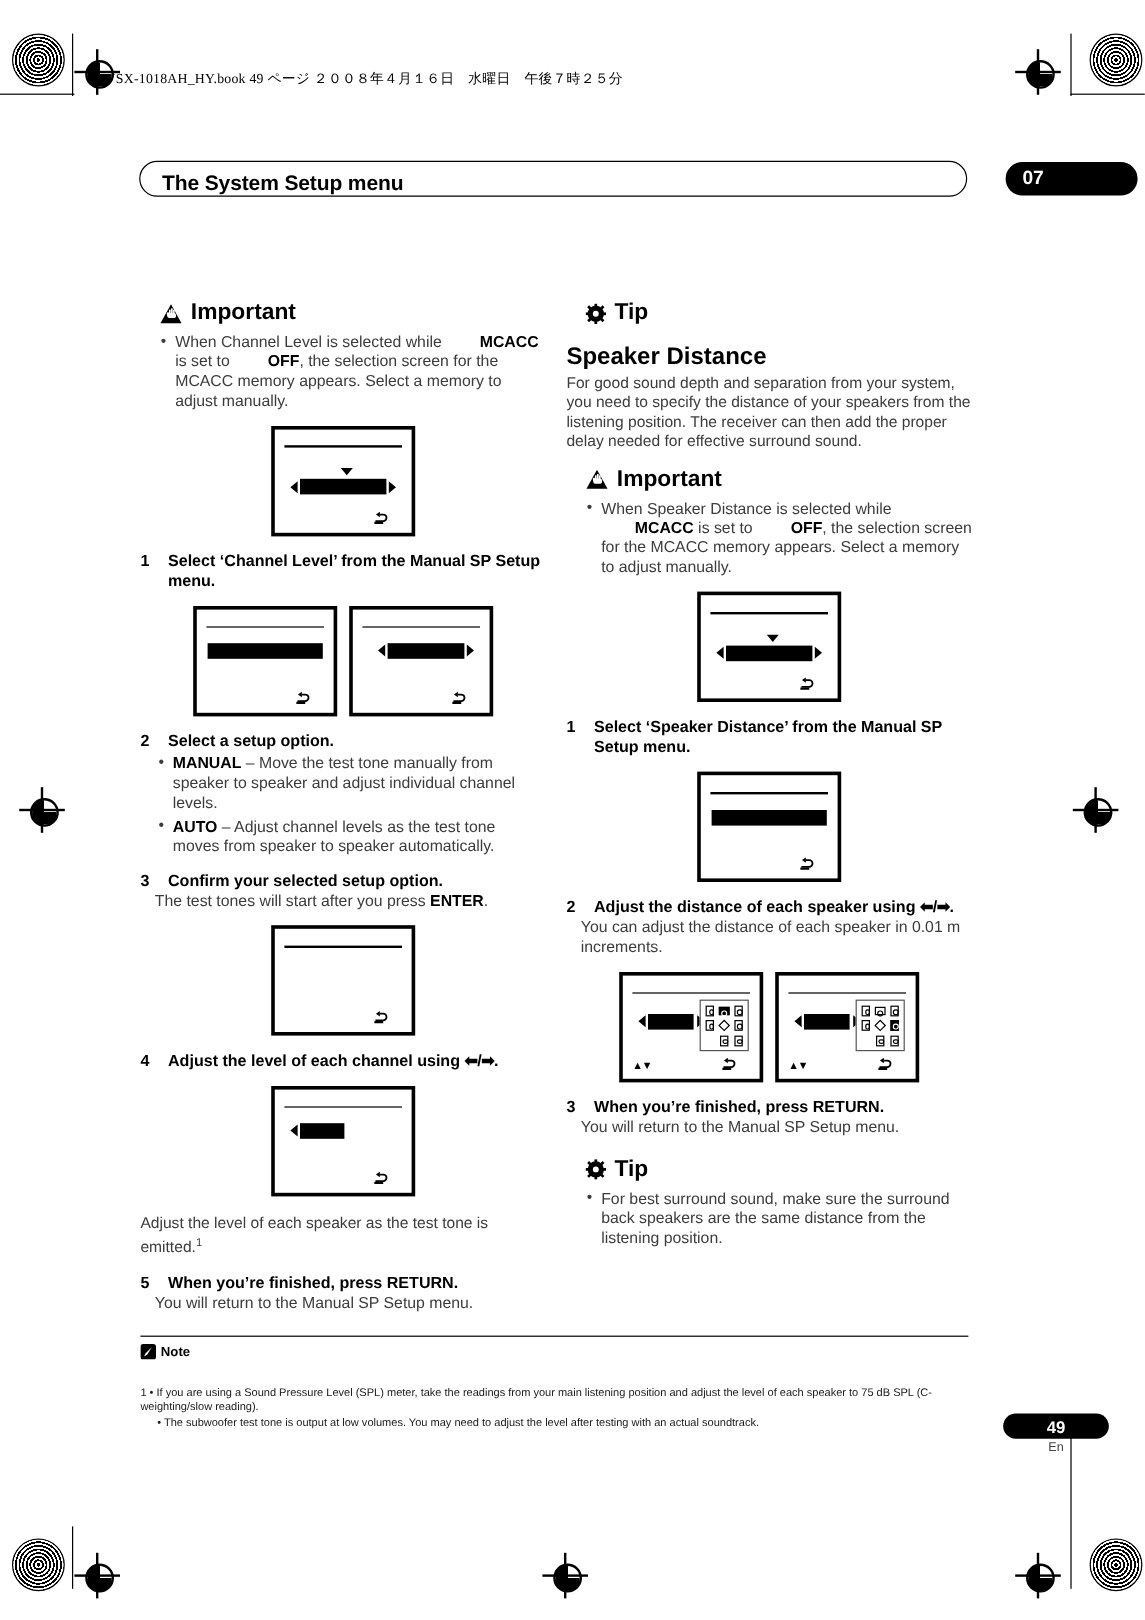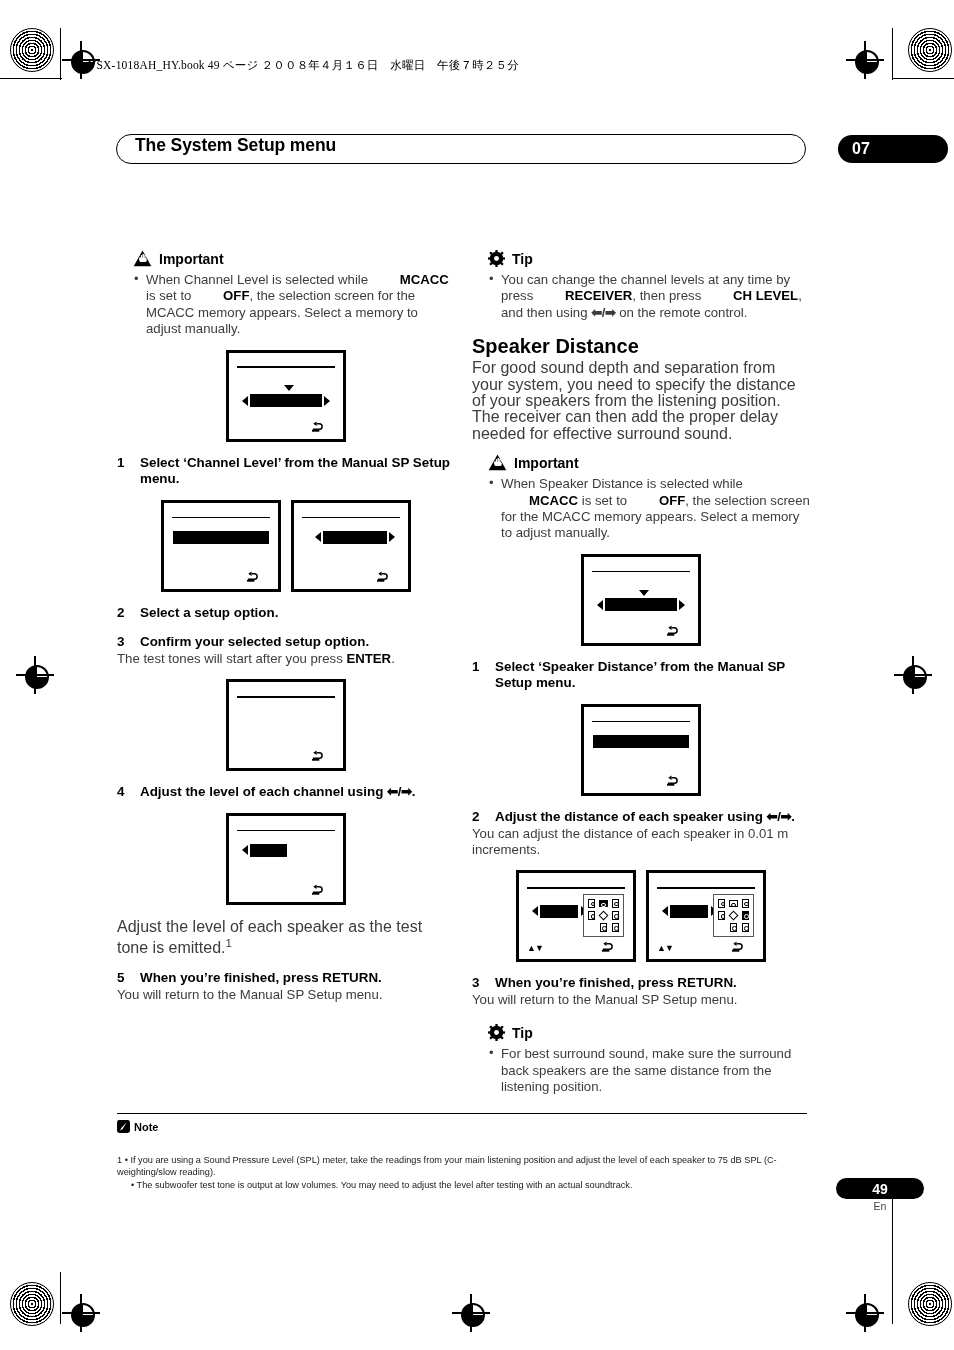--- a/index.html
+++ b/index.html
@@ -54,21 +54,21 @@
   }
 
   
   .title-band {
     position: absolute;
     left: 116px; top: 134px;
     width: 690px; height: 30px;
     border: 1.6px solid #000;
     border-radius: 15px;
     box-sizing: border-box;
-    display: flex; align-items: flex-start;
+    display: flex; align-items: flex-end;
   }
   .title-band .title-text {
     font-size: 17.5px;
     font-weight: bold;
     padding-left: 18px;
     letter-spacing: -0.1px;
   }
   .chapter-tag {
     position: absolute;
     left: 838px; top: 135px;
@@ -93,21 +93,21 @@
   .col-right { left: 472px; }
 
   
   .callout-head {
     display: flex; align-items: center;
     gap: 7px;
     margin-bottom: 5px;
     padding-left: 16px;
   }
   .callout-head .label {
-    font-size: 14px; font-weight: bold;
+    font-size: 19px; font-weight: bold;
   }
   .ico-important {
     width: 19px; height: 17px; flex: 0 0 auto; display: block;
   }
   .ico-tip {
     width: 17px; height: 17px; flex: 0 0 auto; display: block;
   }
   .ico-note {
     width: 13px; height: 13px; flex: 0 0 auto; display: block;
   }
@@ -142,24 +142,25 @@
     color: #000;
     text-indent: -23px;
     padding-left: 23px;
   }
   .step-head .num { display: inline-block; width: 23px; text-indent: 0; }
   .step-body {
     font-size: 13.2px;
     line-height: 16.4px;
     color: #3c3c3c;
     margin-top: 0px;
+    margin-left: 12px;
   }
   .step-body b { color: #000; }
   .para {
-    font-size: 16px;
+    font-size: 13px;
     line-height: 16.4px;
     color: #3c3c3c;
   }
   .sub-bullets {
     margin: 2px 0 0 14px; padding: 0; list-style: none;
   }
   .sub-bullets > li {
     position: relative; padding-left: 13px;
     font-size: 13.2px; line-height: 16.4px; color: #3c3c3c;
     margin-bottom: 3px;
@@ -405,20 +406,24 @@
       <svg class="ret" viewBox="0 0 14 13">
         <path d="M2 9 h7 a3 3 0 0 0 0 -6 h-3" fill="none" stroke="#000" stroke-width="1.6"></path>
         <path d="M6 0.6 L6 5.4 L2.4 3 Z" fill="#000"></path>
         <path d="M1 9.6 h8 v2 h-8 z" fill="#000"></path>
       </svg>
     </div>
   </div>
 
   <div class="step">
     <div class="step-head"><span class="num">2</span><span>Select a setup option.</span></div>
+    <ul class="sub-bullets">
+      <li><b>MANUAL</b> – Move the test tone manually from speaker to speaker and adjust individual channel levels.</li>
+      <li><b>AUTO</b> – Adjust channel levels as the test tone moves from speaker to speaker automatically.</li>
+    </ul>
   </div>
 
   <div class="step">
     <div class="step-head"><span class="num">3</span><span>Confirm your selected setup option.</span></div>
     <div class="step-body">The test tones will start after you press <b>ENTER</b>.</div>
   </div>
 
   <div class="screens">
     <div class="screen" style="width:120px;height:92px;">
       <div class="hr"></div>
@@ -469,23 +474,20 @@
           <rect x="14.8" y="7.8" width="3.2" height="2.4"></rect>
           <rect x="2" y="2" width="2.4" height="2.8" transform="rotate(-45 3.2 3.4)"></rect>
           <rect x="13.6" y="2" width="2.4" height="2.8" transform="rotate(45 14.8 3.4)"></rect>
           <rect x="2" y="13.2" width="2.4" height="2.8" transform="rotate(45 3.2 14.6)"></rect>
           <rect x="13.6" y="13.2" width="2.4" height="2.8" transform="rotate(-45 14.8 14.6)"></rect>
         </g>
         <circle cx="9" cy="9" r="2.6" fill="#fff"></circle>
       </svg>
       <span class="label">Tip</span>
     </div>
-    <ul class="bullets">
-      <li>You can change the channel levels at any time by press <b>RECEIVER</b>, then press <b>CH LEVEL</b>, and then using <span class="arrow">⬅/➡</span> on the remote control.</li>
-    </ul>
   </div>
 
   <h3 class="section-title">Speaker Distance</h3>
   <div class="para">For good sound depth and separation from your system, you need to specify the distance of your speakers from the listening position. The receiver can then add the proper delay needed for effective surround sound.</div>
 
   <div style="margin-top:12px;">
     <div class="callout-head">
       <svg class="ico-important" viewBox="0 0 20 18">
         <path d="M10 0.5 L19.3 17.3 L0.7 17.3 Z" fill="#000"></path>
         <rect x="8.2" y="5.4" width="1.5" height="5.2" fill="#fff"></rect>

